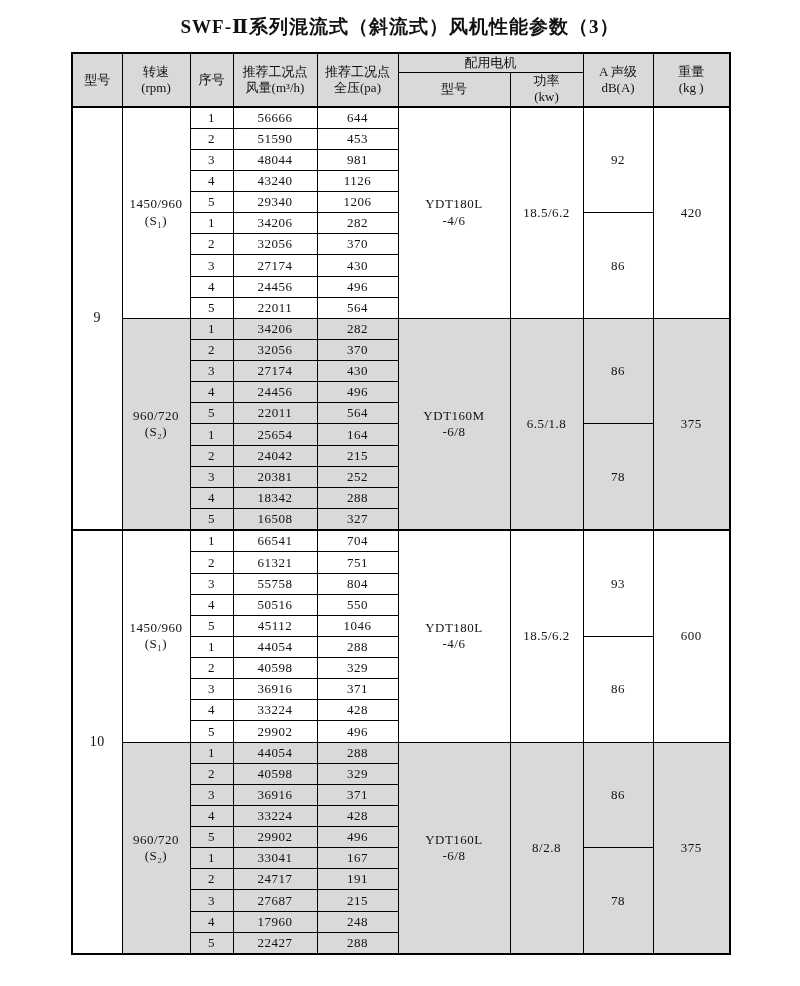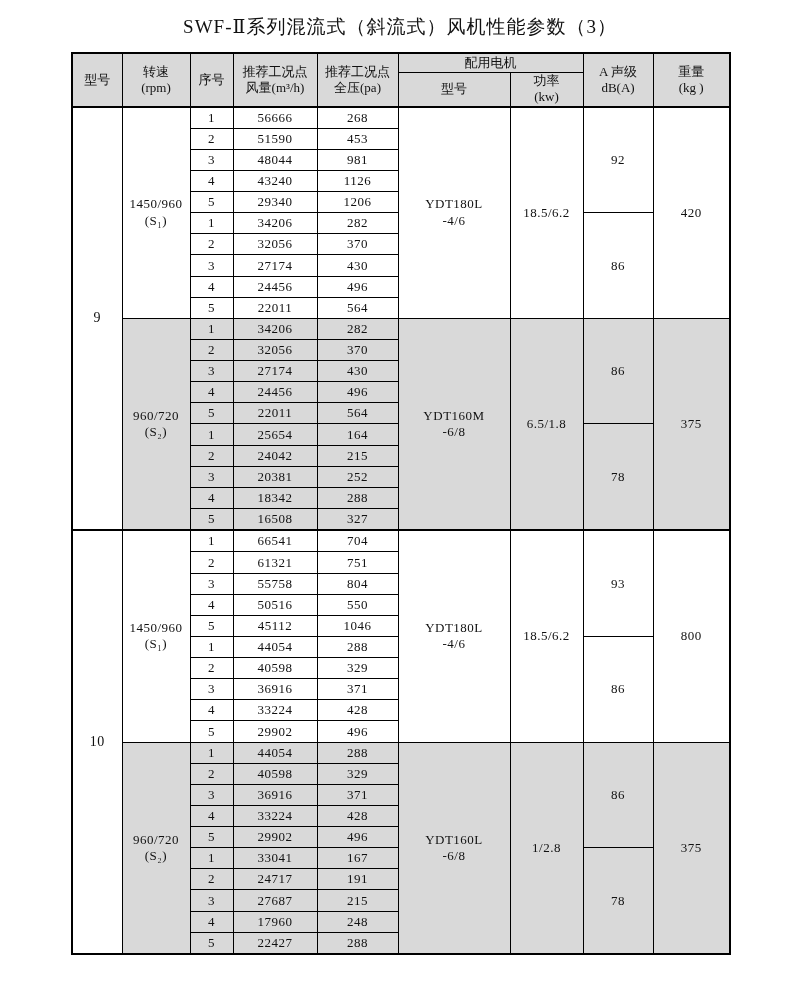--- a/index.html
+++ b/index.html
@@ -3,21 +3,21 @@
 <meta charset="utf-8">
 <style>
   html,body { margin:0; padding:0; }
   body {
     width:800px; height:986px; position:relative;
     background:#ffffff; color:#111;
     font-family:"Liberation Serif","DejaVu Serif",serif;
   }
   .page-title {
     position:absolute; top:14px; left:0; width:800px;
-    text-align:center; font-size:19px; font-weight:normal;
+    text-align:center; font-size:19px; font-weight:bold;
     letter-spacing:1px;
   }
   table.perf {
     position:absolute; left:71px; top:52px;
     width:658px; height:903px;
     border-collapse:collapse; table-layout:fixed;
     border:2px solid #000;
   }
   th, td {
     border:1px solid #000;
@@ -88,21 +88,21 @@
   </thead>
   <tbody>
       <tr>
         <td rowspan="20" class="model-cell">9</td>
         <td rowspan="10" class="two-line">
           <div>1450/960</div>
           <div>(S₁)</div>
         </td>
         <td>1</td>
         <td>56666</td>
-        <td>268</td>
+        <td>644</td>
         <td rowspan="10" class="two-line">
           <div>YDT180L</div>
           <div>-4/6</div>
         </td>
         <td rowspan="10">18.5/6.2</td>
         <td rowspan="5">92</td>
         <td rowspan="10">420</td>
       </tr>
       <tr>
         <td>2</td>
@@ -220,21 +220,21 @@
         </td>
         <td>1</td>
         <td>66541</td>
         <td>704</td>
         <td rowspan="10" class="two-line">
           <div>YDT180L</div>
           <div>-4/6</div>
         </td>
         <td rowspan="10">18.5/6.2</td>
         <td rowspan="5">93</td>
-        <td rowspan="10">800</td>
+        <td rowspan="10">600</td>
       </tr>
       <tr>
         <td>2</td>
         <td>61321</td>
         <td>751</td>
       </tr>
       <tr>
         <td>3</td>
         <td>55758</td>
         <td>804</td>
@@ -280,21 +280,21 @@
           <div>960/720</div>
           <div>(S₂)</div>
         </td>
         <td>1</td>
         <td>44054</td>
         <td>288</td>
         <td rowspan="10" class="two-line">
           <div>YDT160L</div>
           <div>-6/8</div>
         </td>
-        <td rowspan="10">1/2.8</td>
+        <td rowspan="10">8/2.8</td>
         <td rowspan="5">86</td>
         <td rowspan="10">375</td>
       </tr>
       <tr class="shaded">
         <td>2</td>
         <td>40598</td>
         <td>329</td>
       </tr>
       <tr class="shaded">
         <td>3</td>

